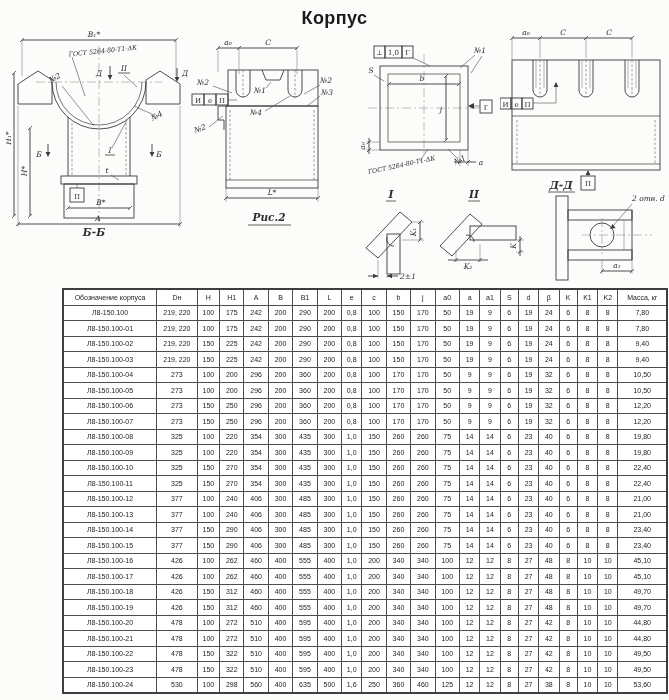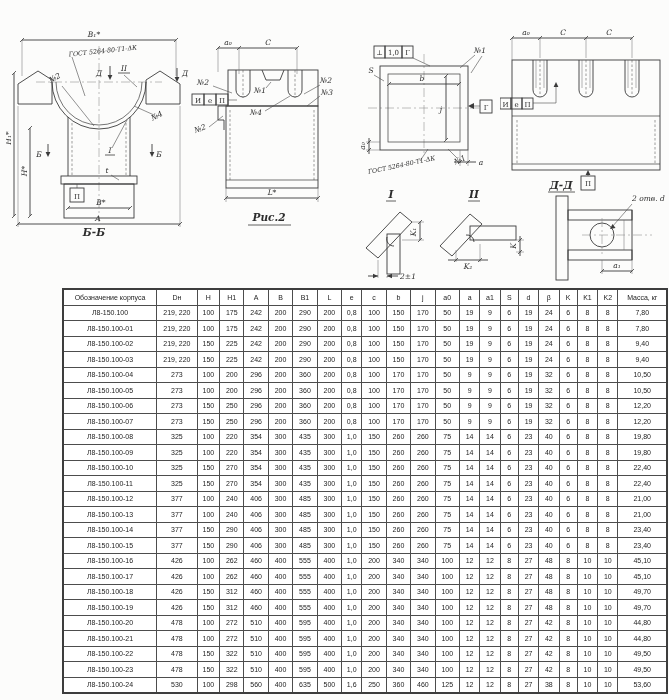--- a/index.html
+++ b/index.html
@@ -24,20 +24,21 @@
              table-layout:fixed;background:#fff;border:2px solid #3d3d3d;}
   .spec th,.spec td{border:1px solid #4d4d4d;font-size:7px;font-weight:normal;color:#1c1c1c;
              text-align:center;vertical-align:middle;padding:0;height:14.5px;
              overflow:hidden;white-space:nowrap;}
 </style>
 </head>
 <body>
 
 <div class="sheet">
 
+  <div class="title">Корпус</div>
 
   <svg class="panel" style="left:6px;top:26px" width="186" height="212" viewBox="0 0 186 212">
     <g>
       <line class="cdash" x1="93" y1="20" x2="93" y2="196"></line>
       <line class="cdash" x1="30" y1="56" x2="156" y2="56"></line>
       <path class="ln" d="M12,78 V58 L32,45 L46,54 V78 Z"></path>
       <path class="ln" d="M174,78 V58 L154,45 L140,54 V78 Z"></path>
       <path class="ln" d="M46,56 A47,47 0 0 0 140,56"></path>
       <path class="ln" style="stroke-width:.7" d="M50,56 A43,43 0 0 0 136,56"></path>
       <line class="ln" x1="62" y1="91" x2="62" y2="150"></line>

